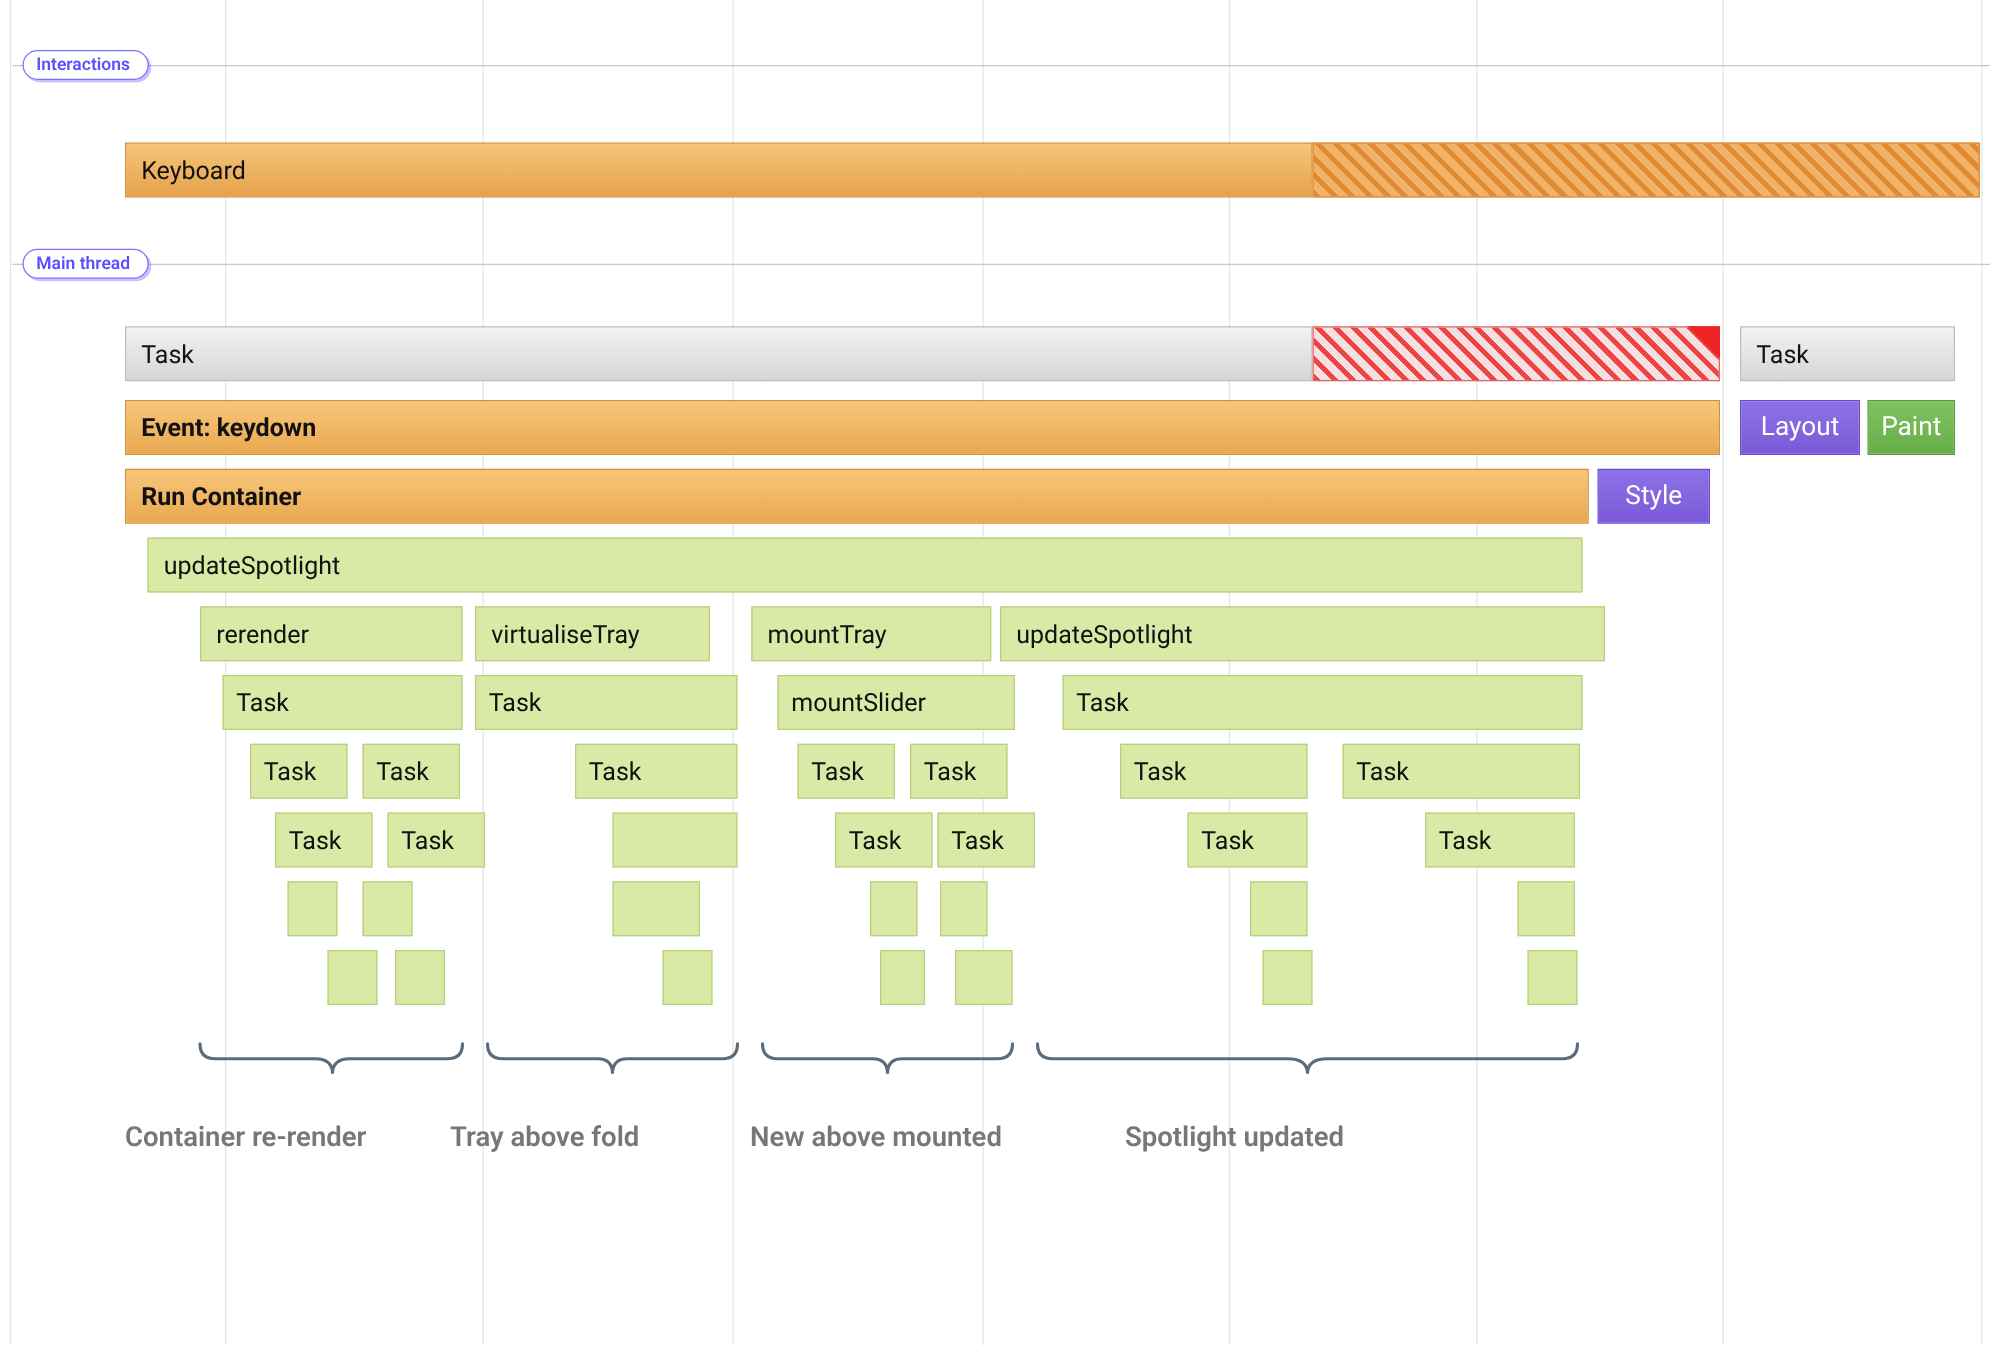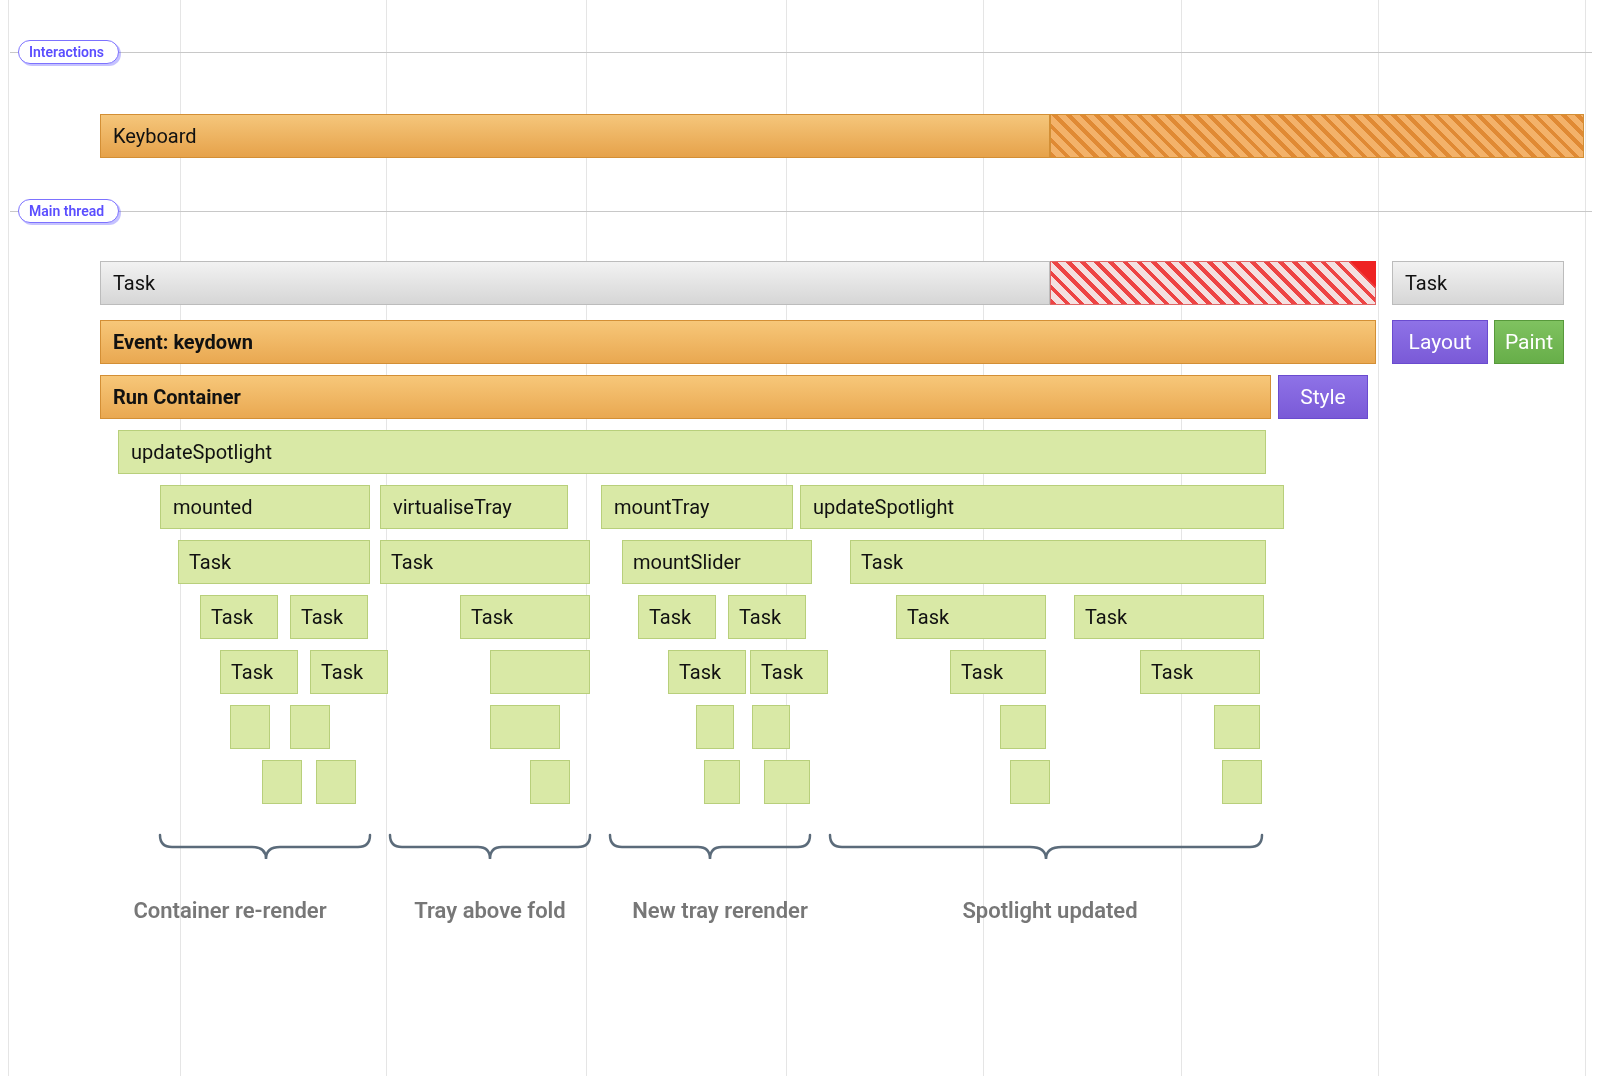--- a/index.html
+++ b/index.html
@@ -103,21 +103,21 @@
   }
   .lime {
     background: #d9e9a6;
     border-color: #b8cf7b;
   }
   .annotation {
     position: absolute;
     color: #777;
     font-size: 22px;
     font-weight: 600;
-    text-align: center;
+    text-align: left;
   }
   svg.braces {
     position: absolute;
     overflow: visible;
   }
 </style>
 </head>
 <body>
 
 <div class="gridlines">
@@ -167,21 +167,21 @@
 </div>
 <div class="bar purple" style="top:375px; left:1278px; width:90px">
   <span>Style</span>
 </div>
 
 <div class="bar lime" style="top:430px; left:118px; width:1148px">
   <span>updateSpotlight</span>
 </div>
 
 <div class="bar lime" style="top:485px; left:160px; width:210px">
-  <span>mounted</span>
+  <span>rerender</span>
 </div>
 <div class="bar lime" style="top:485px; left:380px; width:188px">
   <span>virtualiseTray</span>
 </div>
 <div class="bar lime" style="top:485px; left:601px; width:192px">
   <span>mountTray</span>
 </div>
 <div class="bar lime" style="top:485px; left:800px; width:484px">
   <span>updateSpotlight</span>
 </div>
@@ -266,15 +266,15 @@
 <svg class="braces" style="top:835px; left:0" width="1602" height="40">
   <g stroke="#5b6b7a" stroke-width="2.5" fill="none" stroke-linecap="round">
     <path d="M160,0 Q160,12 172,12 L252,12 Q266,12 266,24 Q266,12 280,12 L358,12 Q370,12 370,0"></path>
     <path d="M390,0 Q390,12 402,12 L478,12 Q490,12 490,24 Q490,12 502,12 L578,12 Q590,12 590,0"></path>
     <path d="M610,0 Q610,12 622,12 L698,12 Q710,12 710,24 Q710,12 722,12 L798,12 Q810,12 810,0"></path>
     <path d="M830,0 Q830,12 842,12 L1030,12 Q1046,12 1046,24 Q1046,12 1062,12 L1250,12 Q1262,12 1262,0"></path>
   </g>
 </svg>
 
 <div class="annotation" style="top:898px; left:100px; width:260px">Container re-render</div>
-<div class="annotation" style="top:898px; left:380px; width:220px">Tray above fold</div>
-<div class="annotation" style="top:898px; left:600px; width:240px">New tray rerender</div>
+<div class="annotation" style="top:898px; left:360px; width:220px">Tray above fold</div>
+<div class="annotation" style="top:898px; left:600px; width:240px">New above mounted</div>
 <div class="annotation" style="top:898px; left:900px; width:300px">Spotlight updated</div>
 
 </body></html>

